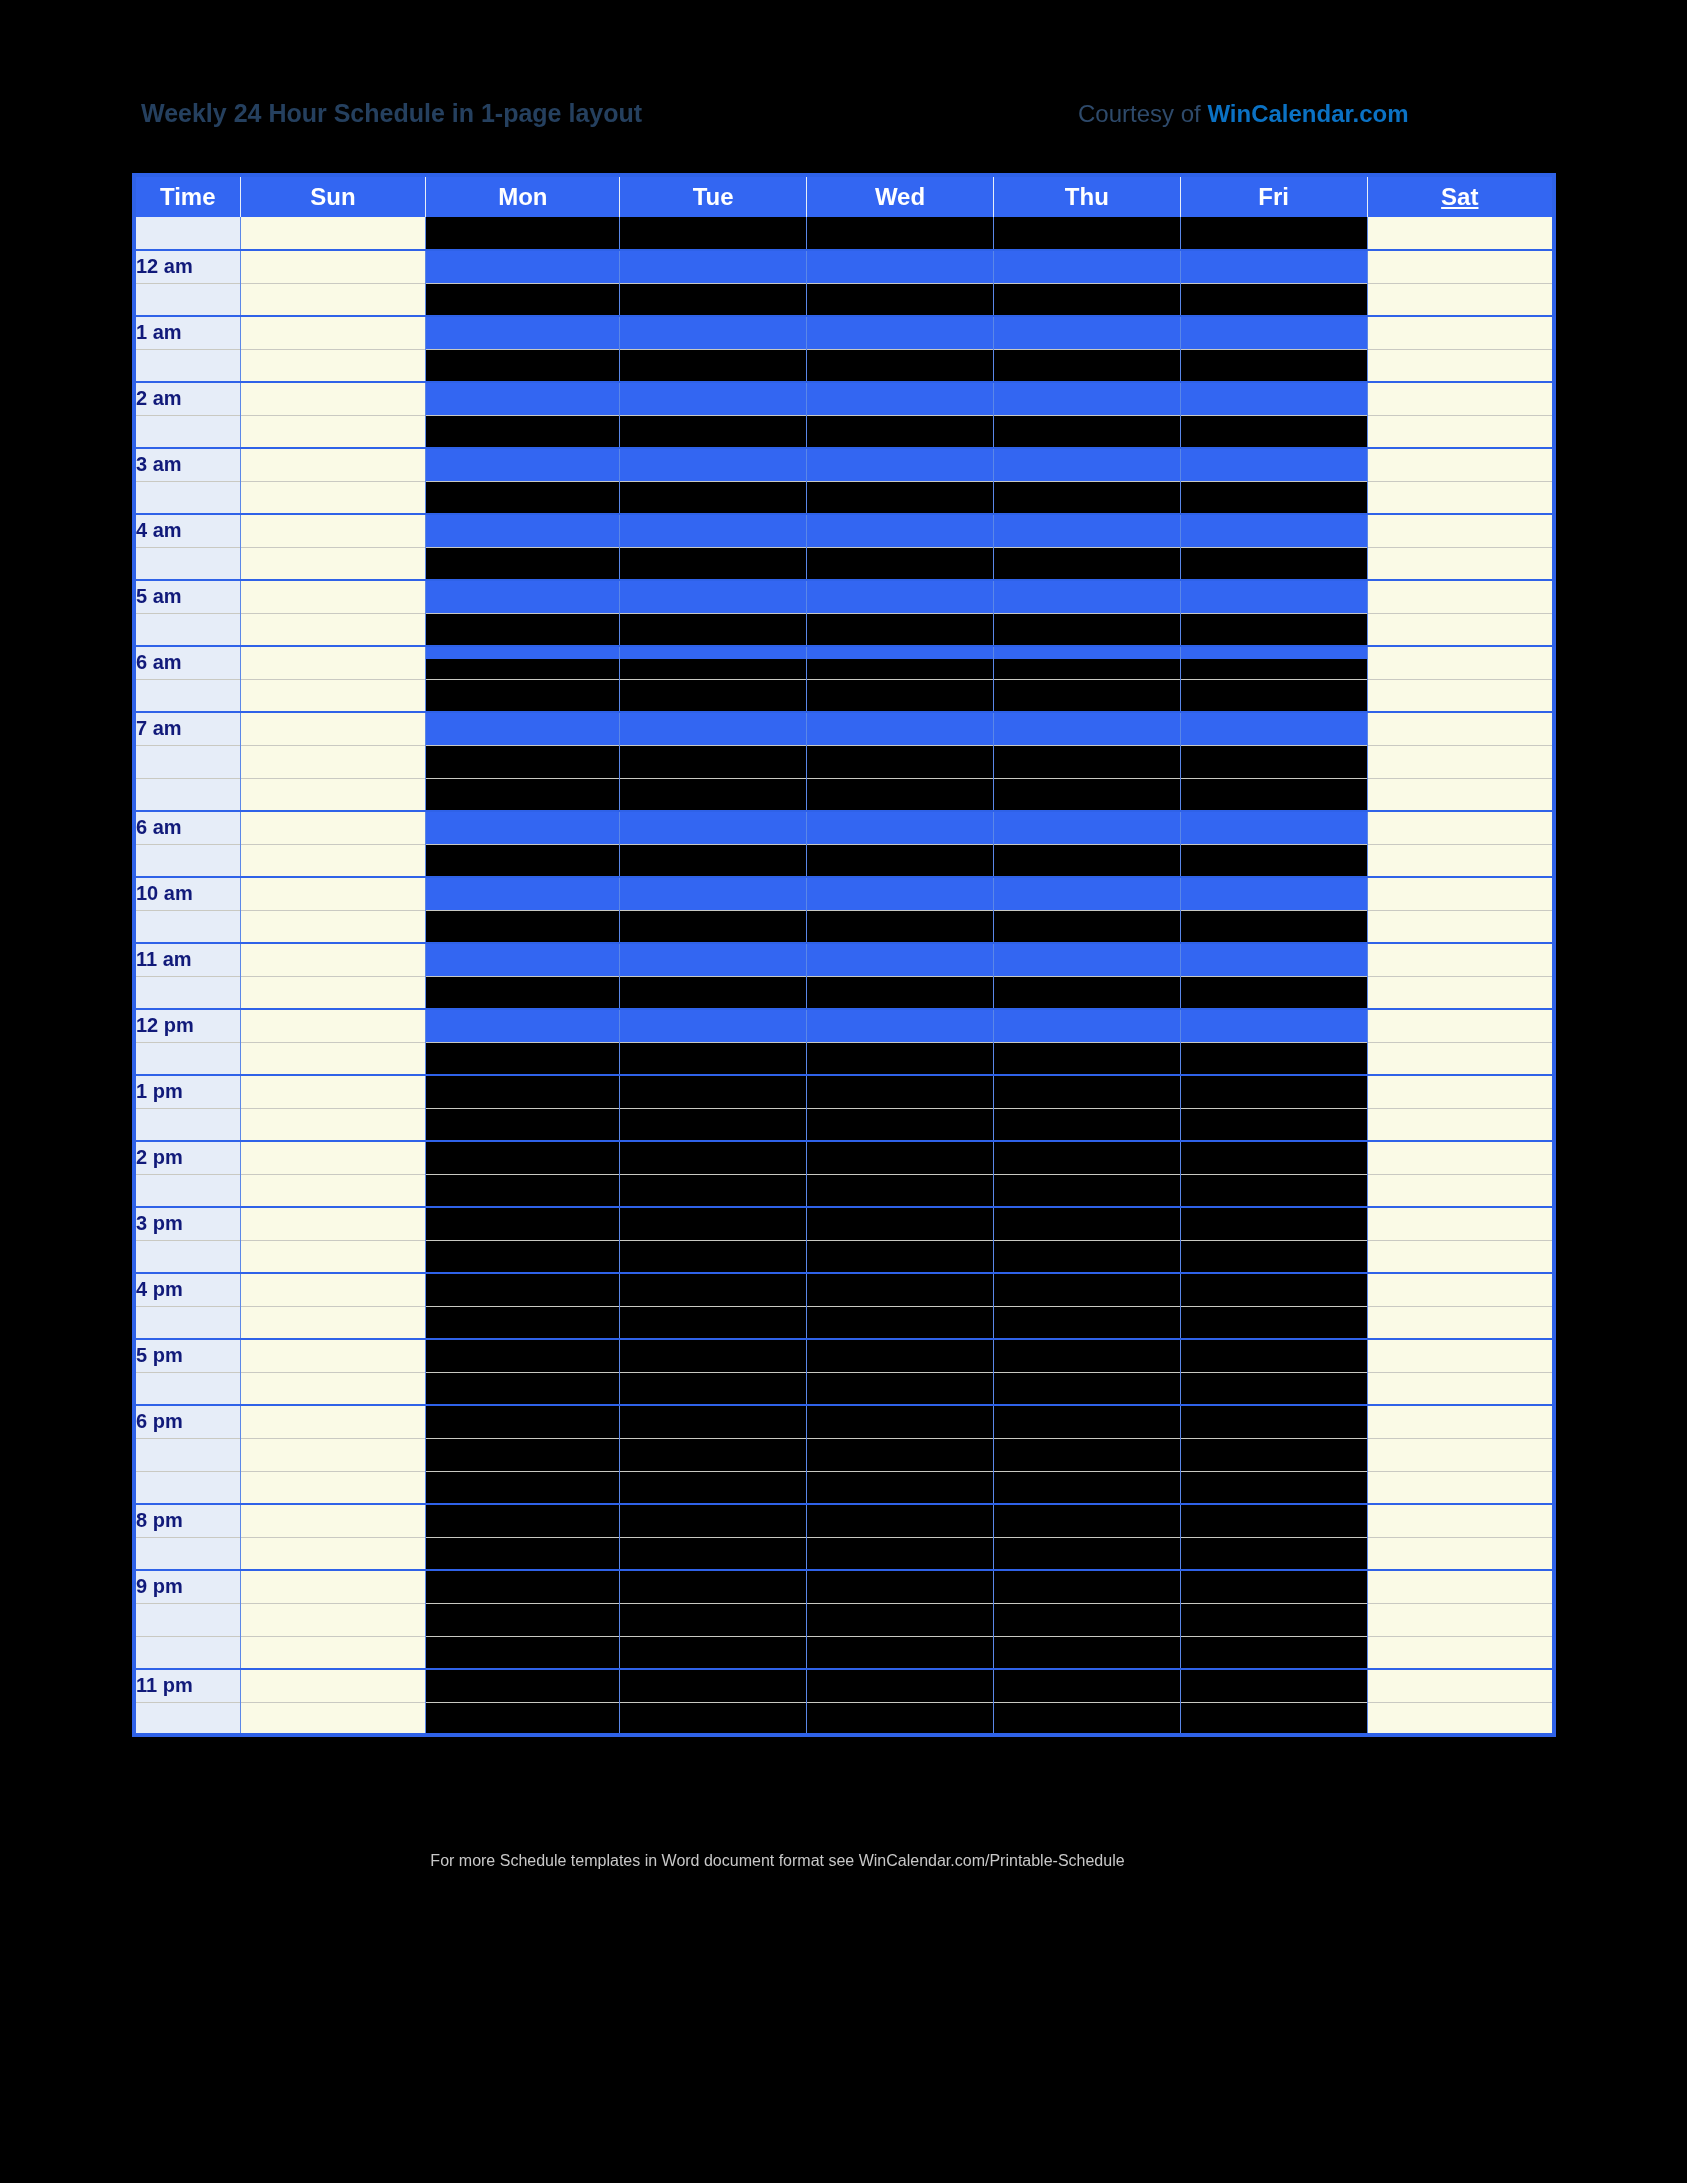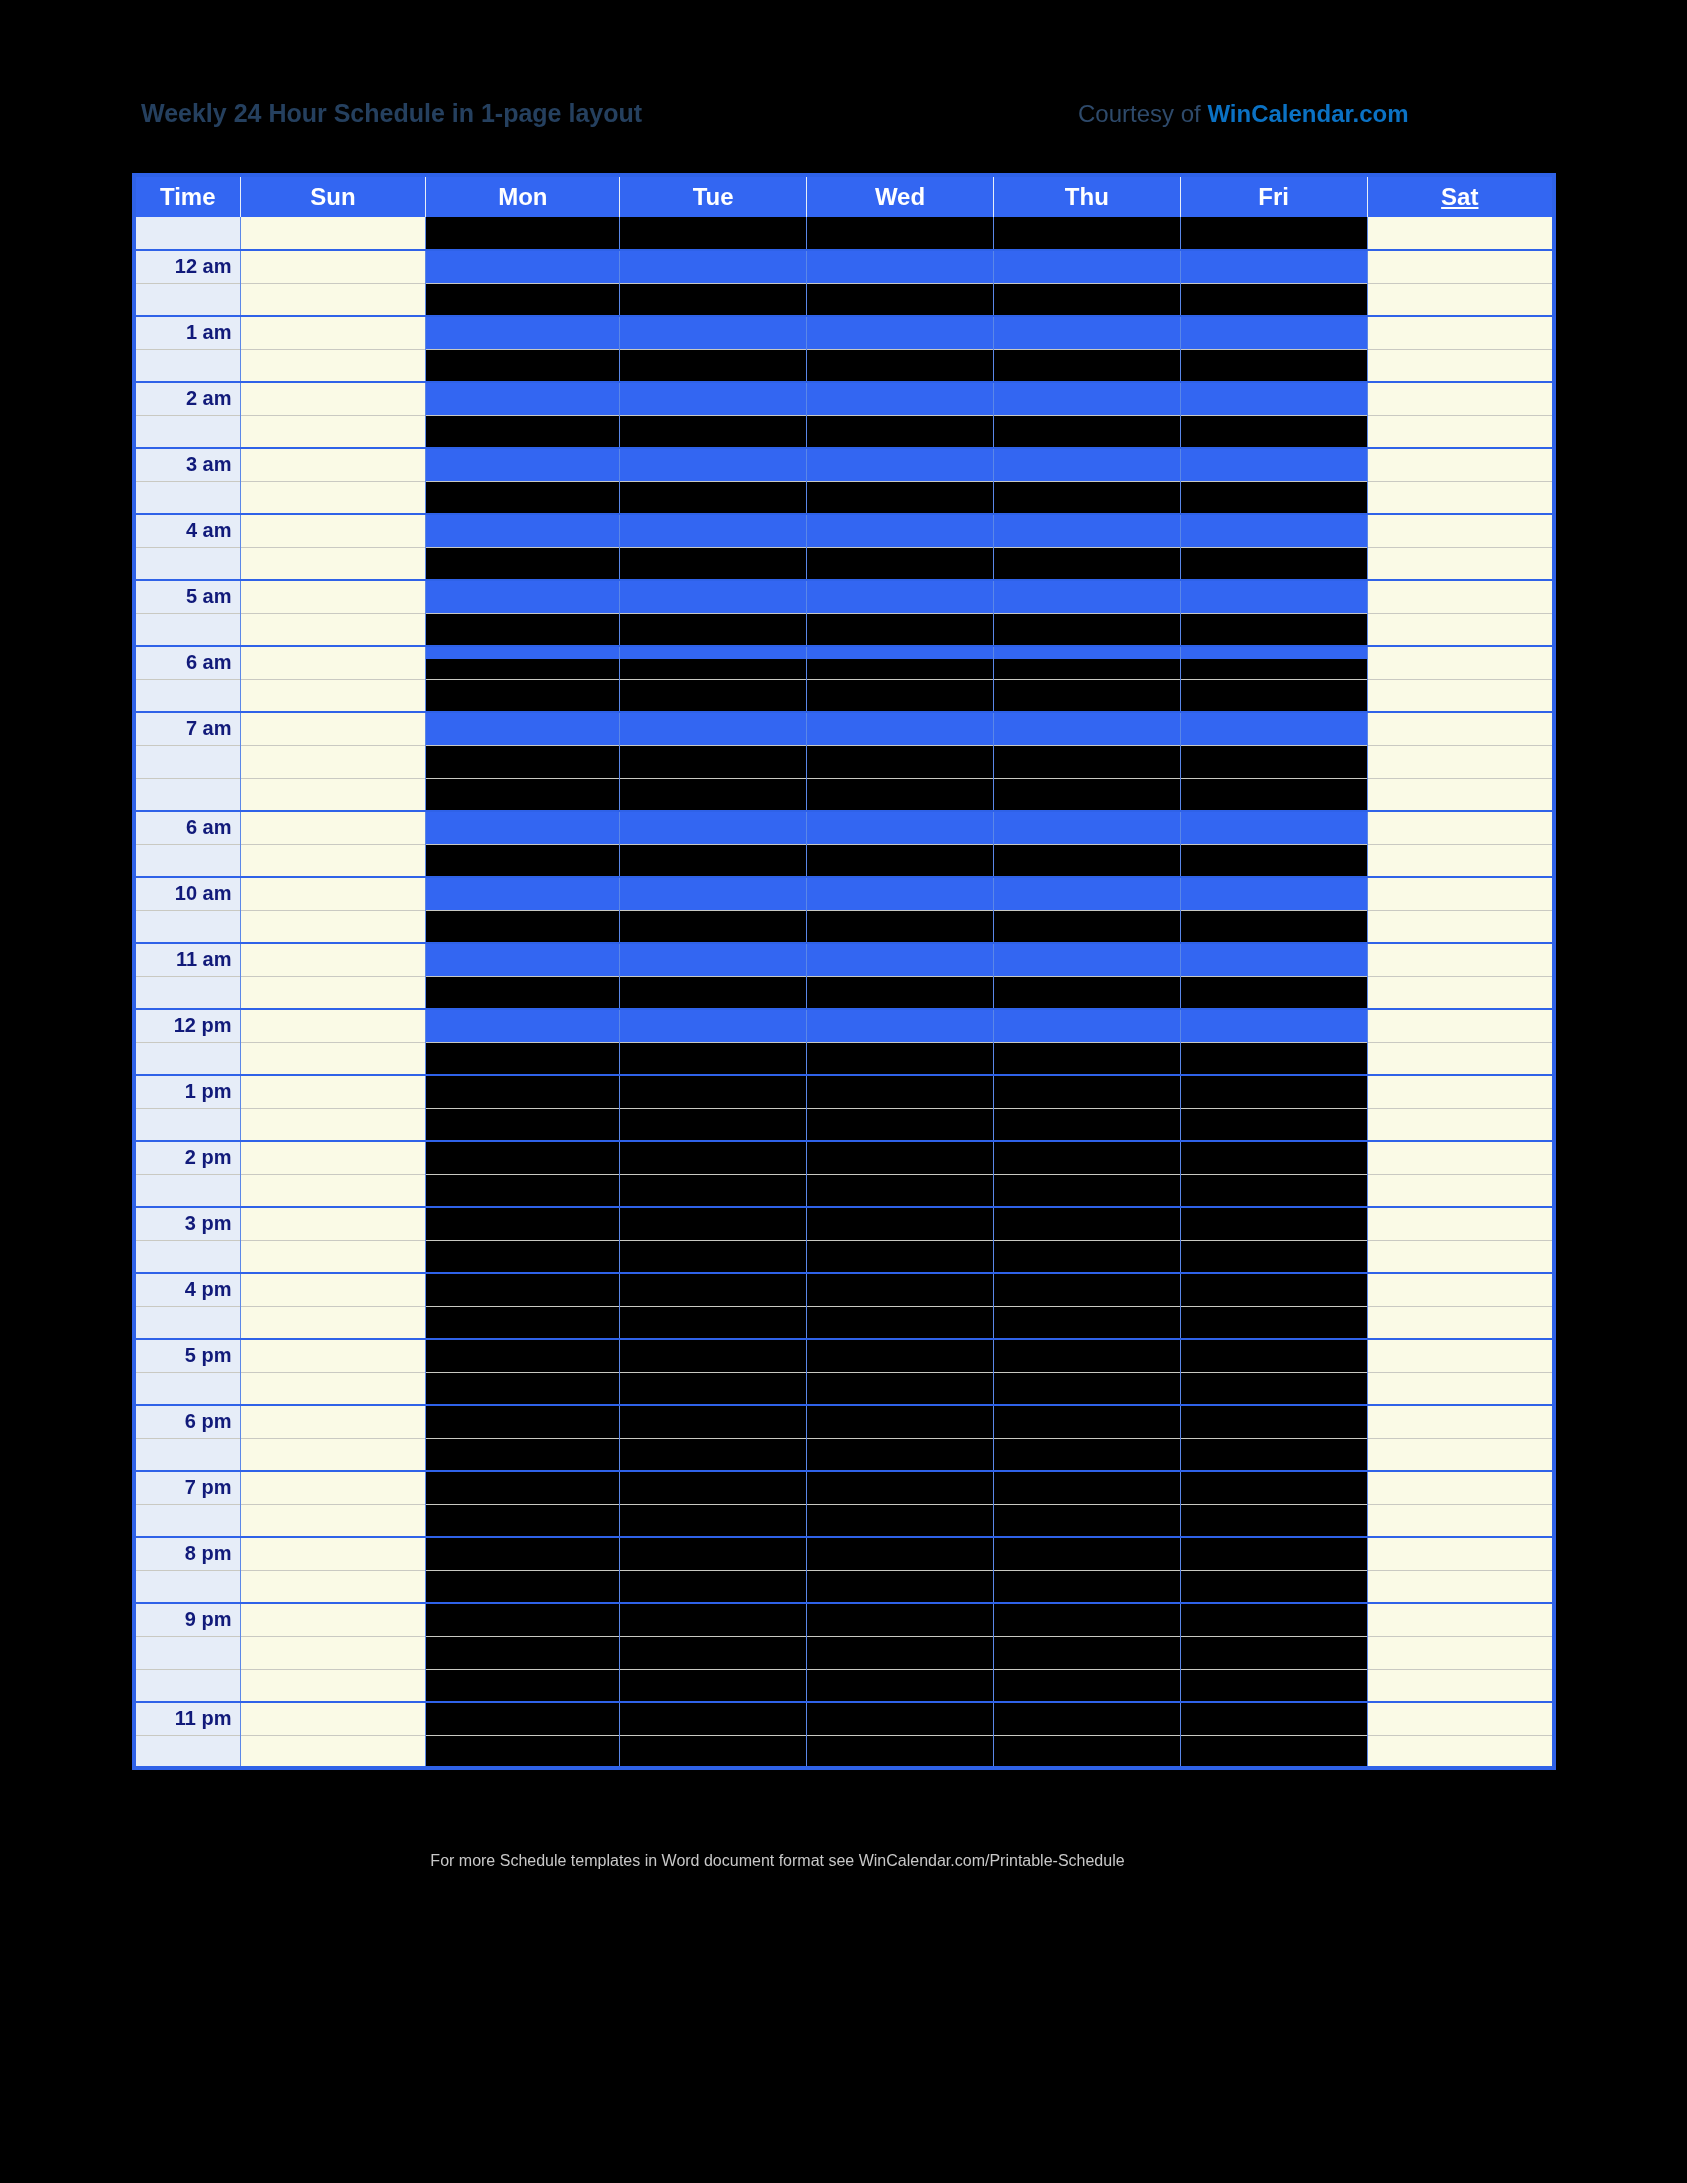--- a/index.html
+++ b/index.html
@@ -95,21 +95,21 @@
 
   tr.hour-row td { border-top: 2.6px solid #2f62e8; }
   tr.half-row td { border-top: 1.3px solid #c9c9c2; }
   tr.blank-row td { border-top: none; }
 
   td.time-cell {
     background: #e6edf8;
     color: #111a7a;
     font-size: 20px;
     font-weight: bold;
-    text-align: right;
+    text-align: left;
     padding-right: 8px;
     vertical-align: middle;
     white-space: nowrap;
     border-right: 1.3px solid #5b87e8;
     margin-top: 28px;
   }
   td.day-cell { background: #fafae6; }
   td.blk { background: #000000; }
   td.blu { background: #3366f2; }
 
@@ -539,30 +539,20 @@
         <tr class="half-row">
           <td class="time-cell"></td>
           <td class="day-cell"></td>
           <td class="day-cell blk"></td>
           <td class="day-cell blk"></td>
           <td class="day-cell blk"></td>
           <td class="day-cell blk"></td>
           <td class="day-cell blk"></td>
           <td class="day-cell"></td>
         </tr>
-        <tr class="hour-row">
-          <td class="time-cell">7 pm</td>
-          <td class="day-cell"></td>
-          <td class="day-cell blk"></td>
-          <td class="day-cell blk"></td>
-          <td class="day-cell blk"></td>
-          <td class="day-cell blk"></td>
-          <td class="day-cell blk"></td>
-          <td class="day-cell"></td>
-        </tr>
         <tr class="half-row">
           <td class="time-cell"></td>
           <td class="day-cell"></td>
           <td class="day-cell blk"></td>
           <td class="day-cell blk"></td>
           <td class="day-cell blk"></td>
           <td class="day-cell blk"></td>
           <td class="day-cell blk"></td>
           <td class="day-cell"></td>
         </tr>

